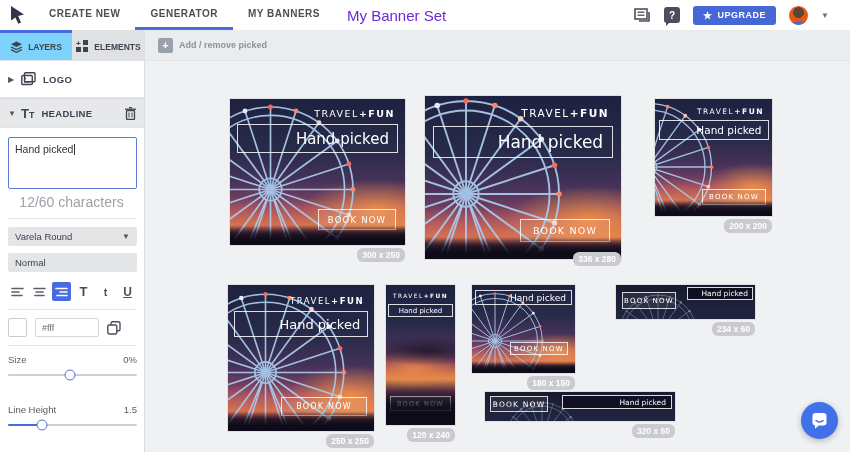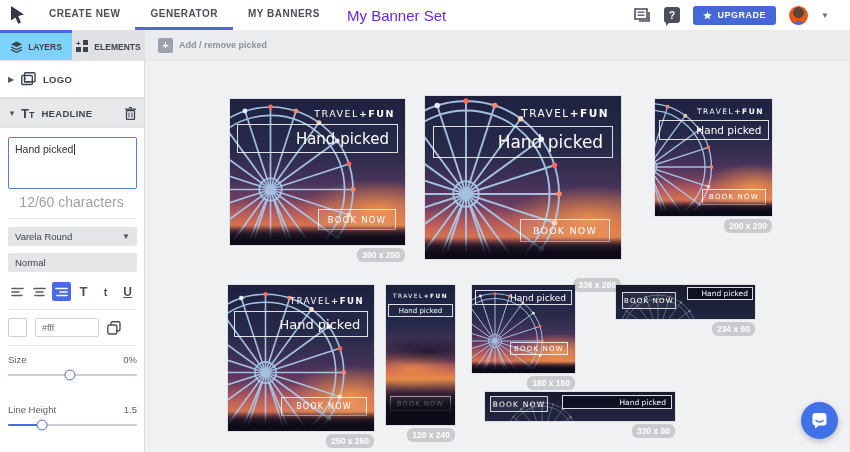--- a/index.html
+++ b/index.html
@@ -407,21 +407,21 @@
                 <circle cx="27.2" cy="-83.7" r="2.6" fill="#ff8d6b"></circle>
                 <circle cx="51.7" cy="-71.2" r="2.6" fill="#ffd9c2"></circle>
                 <circle cx="71.2" cy="-51.7" r="2.6" fill="#f2f6ff"></circle>
                 <circle cx="83.7" cy="-27.2" r="2.6" fill="#ff6d5a"></circle>
               </g>
             </svg></div>
           <div class="brand" style="top: 11px; font-size: 10.5px; right: 12px;"><span>TRAVEL</span><span class="bb">+FUN</span></div>
           <div class="hl-box" style="top: 30px; height: 32px; font-size: 17px; padding-right: 9px; left: 4%; right: 4%;">Hand picked</div>
           <div class="cta" style="height: 23px; font-size: 9.5px; width: 90px; right: 11px; bottom: 17px;">BOOK NOW</div>
         </div>
-        <div class="size-badge" style="top: 182px;">336 x 280</div>
+        <div class="size-badge" style="top: 156px;">336 x 280</div>
       </div>
       <div class="bwrap" style="left: 510px; top: 38px; width: 117px;">
         <div class="banner v-photo" style="width: 117px; height: 117px;">
           <div class="wheel" style="left: -82.02px; top: -7.14px;"><svg class="wheel-svg" width="150" height="150" viewBox="-104 -104 208 208" style="opacity:0.95">
     <g stroke="#a9c9ea" stroke-width="1.8" fill="none">
       <circle r="88"></circle>
                 <circle r="79"></circle>
                 <circle r="12"></circle>
                 <circle r="4"></circle>
       <line x1="0" y1="0" x2="88.0" y2="0.0"></line>

